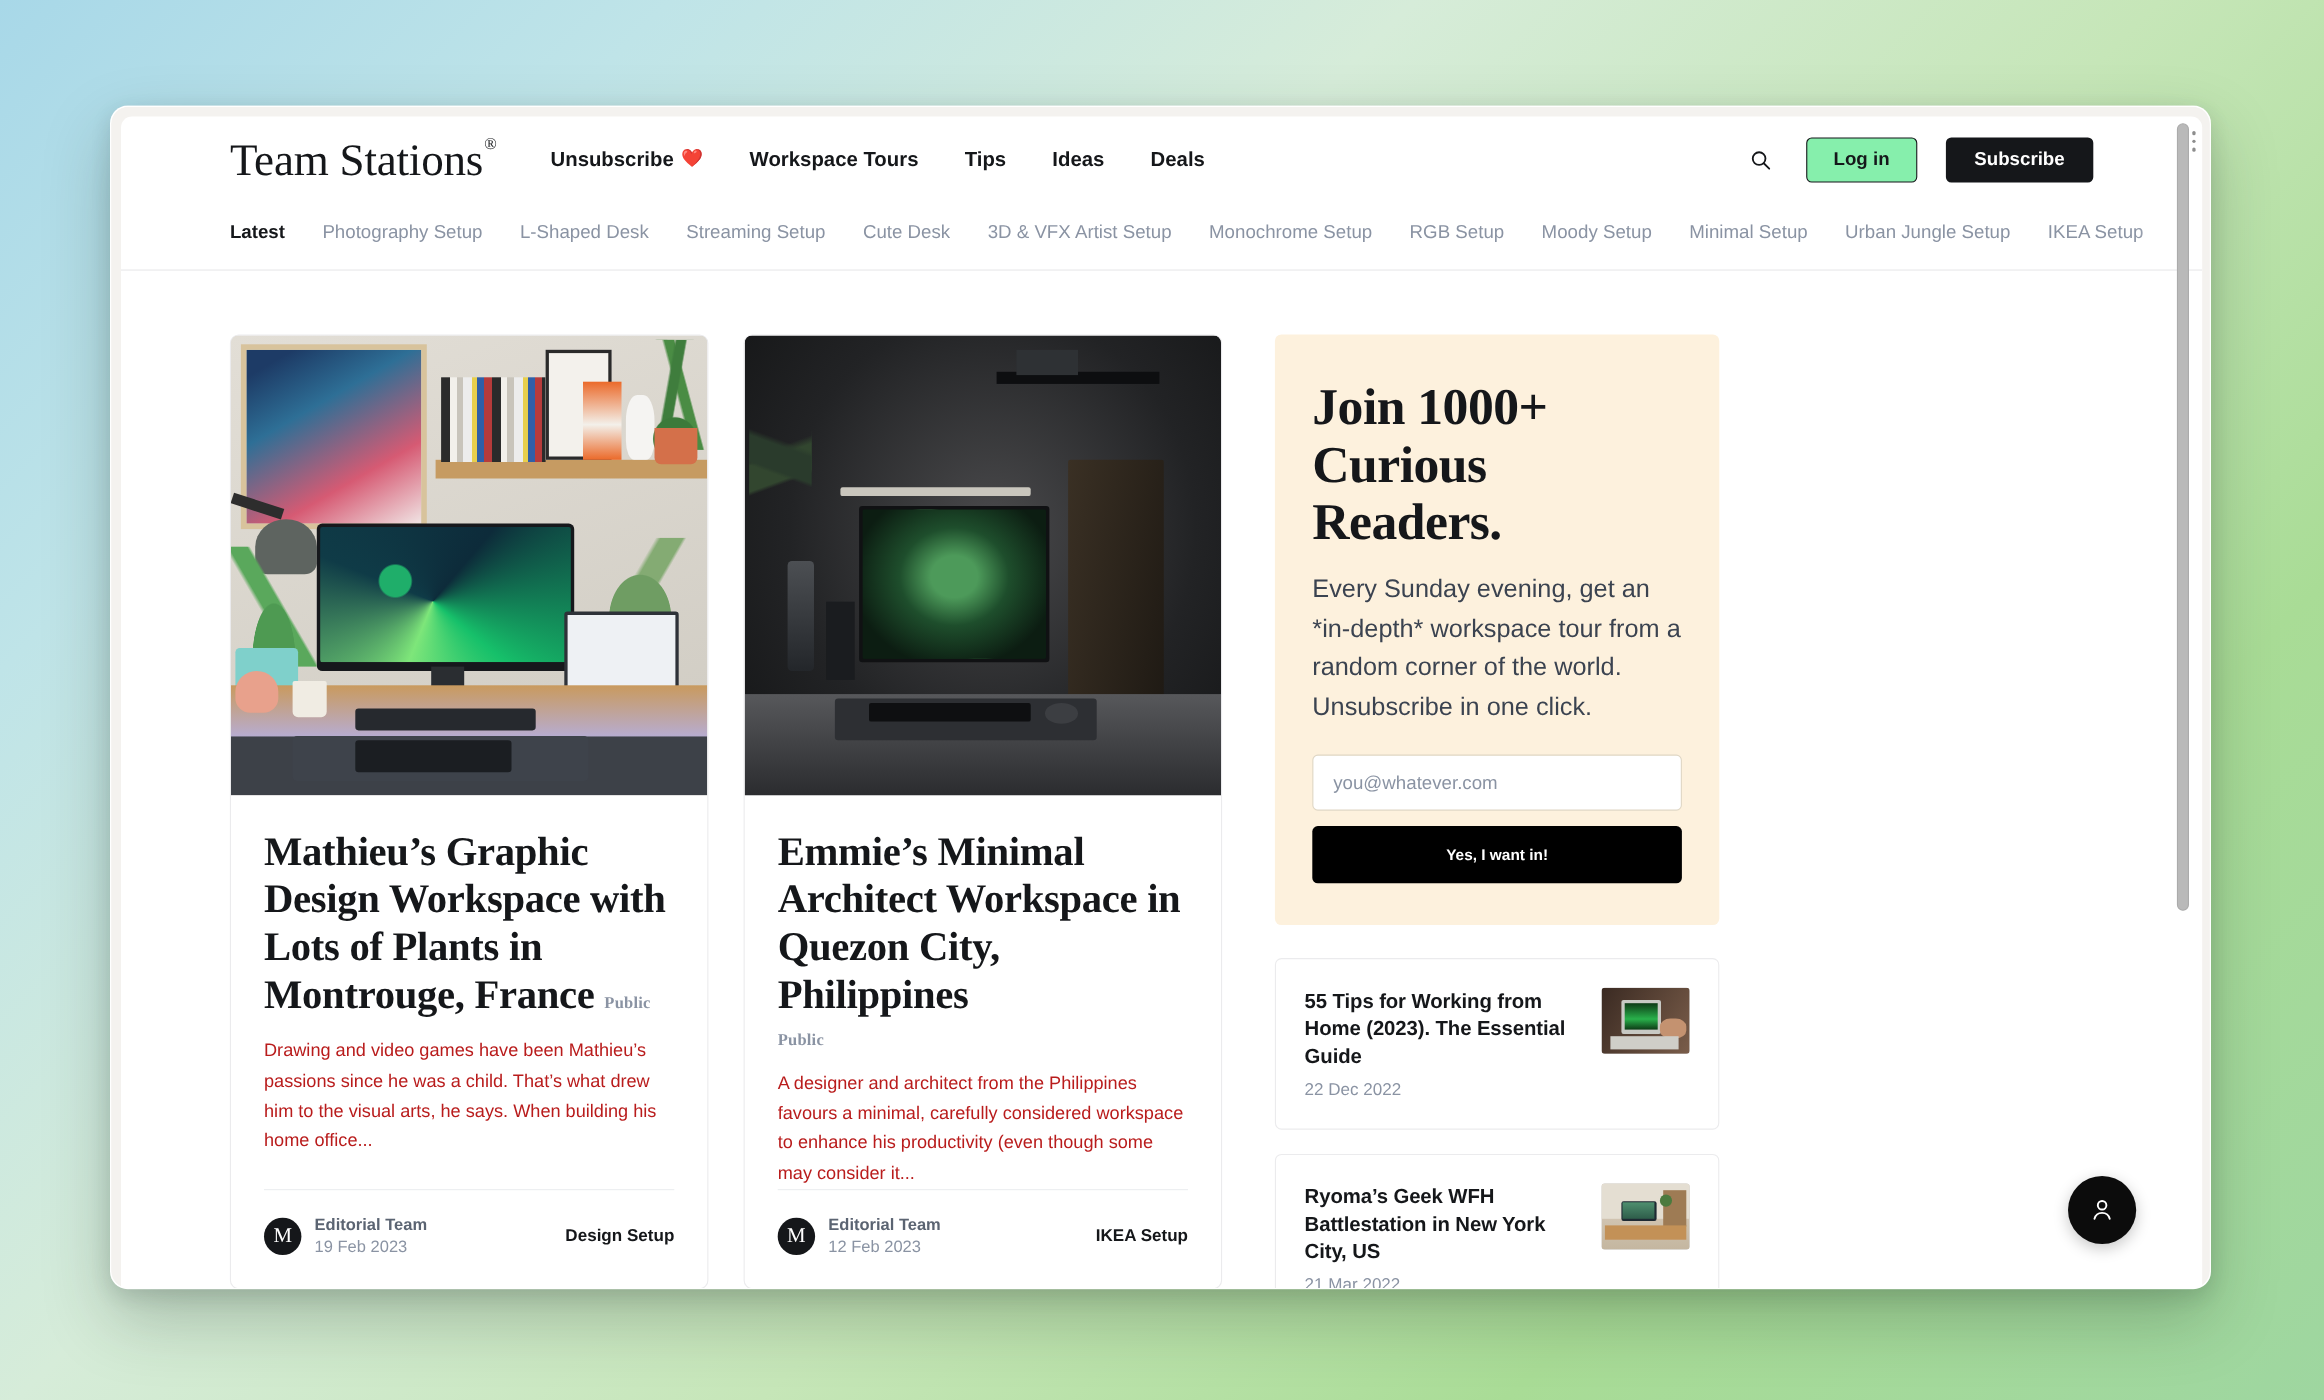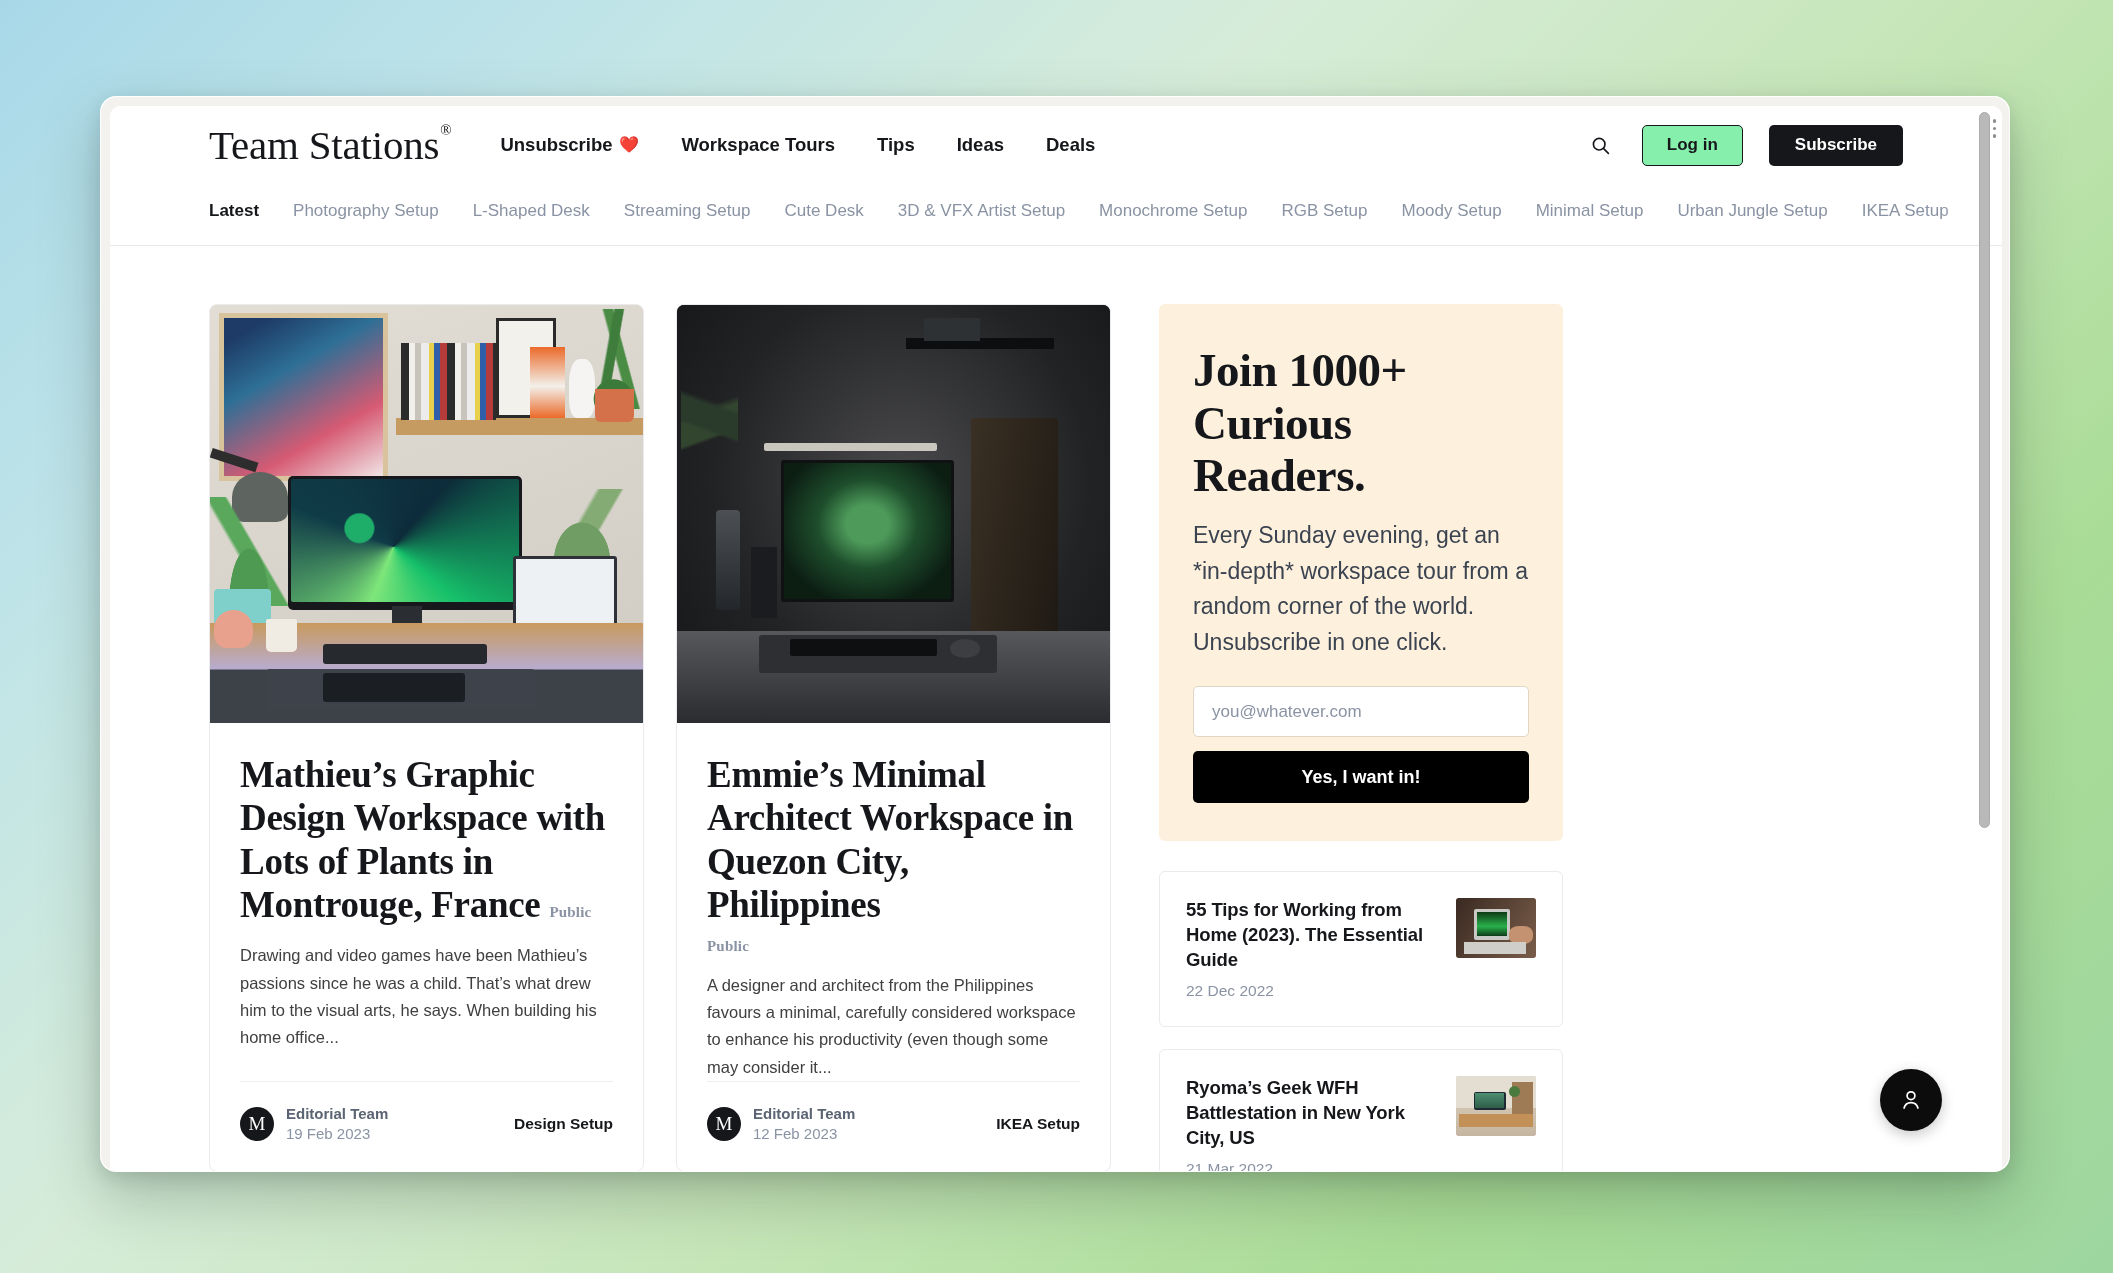--- a/index.html
+++ b/index.html
@@ -227,21 +227,21 @@
     font-size: 15px;
     color: #8a93a3;
     letter-spacing: 0.2px;
   }
   .vis-inline { margin-left: 9px; }
   .vis-block { display: block; margin-top: 12px; }
   .card-excerpt {
     margin-top: 16px;
     font-size: 16.5px;
     line-height: 1.66;
-    color: #404040;
+    color: #b91c1c;
   }
   .card-foot {
     margin: 0 30px;
     padding: 22px 0 26px 0;
     border-top: 1px solid #eceef0;
     display: flex;
     align-items: center;
     justify-content: space-between;
   }
   .author {
@@ -306,21 +306,21 @@
   }
   .signup-input::placeholder { color: #8a93a3; }
   .signup-btn {
     margin-top: 14px;
     width: 100%;
     height: 52px;
     background: #000;
     color: #fff;
     border: none;
     border-radius: 5px;
-    font-size: 18px;
+    font-size: 14px;
     font-weight: 700;
     cursor: pointer;
     font-family: "Liberation Sans", sans-serif;
   }
 
   .side-list { margin-top: 30px; display: flex; flex-direction: column; gap: 22px; align-items: center; }
   .side-item {
     border: 1px solid #ebebed;
     border-radius: 6px;
     padding: 26px 26px;

